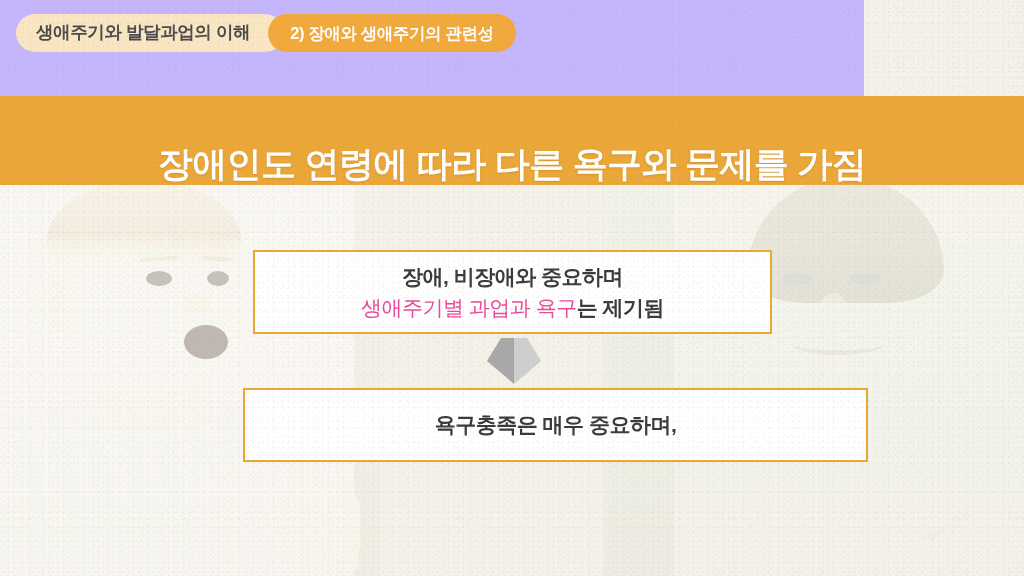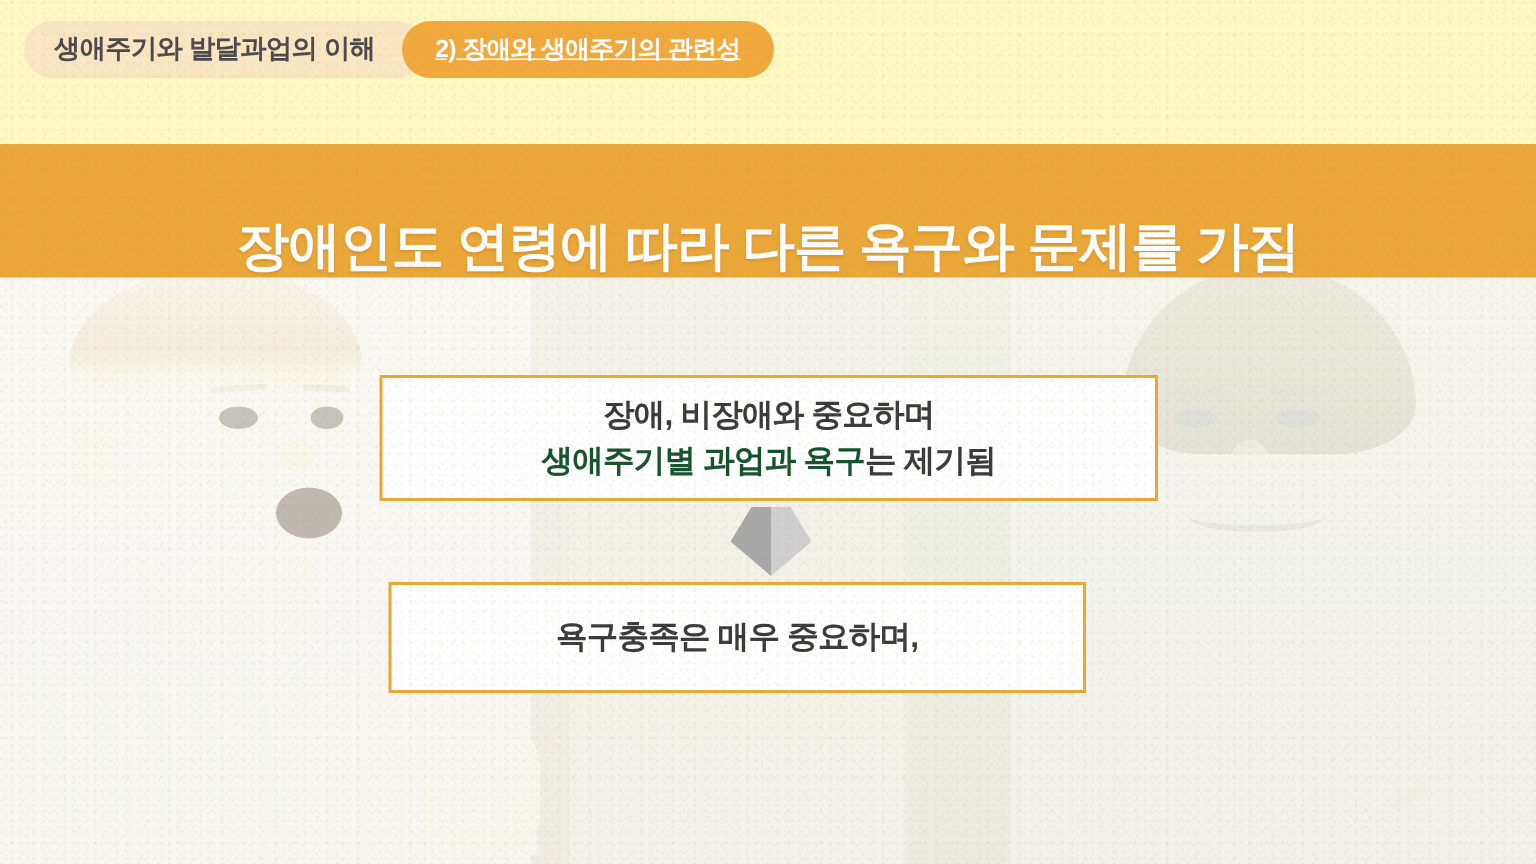--- a/index.html
+++ b/index.html
@@ -29,22 +29,22 @@
       radial-gradient(circle at 47% 61%, rgba(160,150,130,.18) 0 .6px, transparent 1px),
       radial-gradient(circle at 78% 11%, rgba(160,150,130,.20) 0 .6px, transparent 1px),
       radial-gradient(circle at 31% 87%, rgba(160,150,130,.16) 0 .6px, transparent 1px),
       radial-gradient(circle at 66% 41%, rgba(170,160,140,.18) 0 .6px, transparent 1px);
     background-size:7px 7px, 9px 9px, 11px 11px, 13px 13px, 5px 5px;
     z-index:60;
   }
 
   
   .header-strip {
-    position:absolute; left:0; top:0; width:1024px; height:96px;
-    background:#fef9c3;
+    position:absolute; left:0; top:0; width:864px; height:96px;
+    background:#c4b5fd;
   }
   .breadcrumb {
     position:absolute; left:16px; top:14px;
     display:flex; align-items:center;
     height:38px;
     z-index:12;
   }
   .crumb {
     display:flex; align-items:center; justify-content:center;
     height:38px;
@@ -65,21 +65,20 @@
   }
   .crumb-secondary {
     background:#f2a93b;
     color:#ffffff;
     font-size:16.5px;
     padding:0 22px;
     letter-spacing:-0.4px;
     margin-left:-16px;
     position:relative;
     z-index:2;
-    text-decoration:underline;
   }
 
   
   .title-banner {
     position:absolute; left:0; top:96px; width:1024px; height:89px;
     background:#eba738;
     display:flex; align-items:center; justify-content:center;
     z-index:10;
   }
   .title-banner .title-text {
@@ -294,32 +293,32 @@
   
   .callout {
     position:absolute;
     background:#ffffff;
     border:2px solid #e8a834;
     display:flex; flex-direction:column;
     align-items:center; justify-content:center;
     z-index:30;
   }
   .callout-1 { left:253px; top:250px; width:519px; height:84px; }
-  .callout-2 { left:259px; top:388px; width:465px; height:74px;text-align:right; }
+  .callout-2 { left:243px; top:388px; width:625px; height:74px;text-align:right; }
 
   .callout .line {
     font-size:21px;
     color:#3a3a3a;
     font-weight:600;
     letter-spacing:-0.5px;
     line-height:1.42;
     white-space:nowrap;
   }
   .callout .line.hl-line { margin-top:1px; }
-  .hl { color:#14532d; font-weight:700; }
+  .hl { color:#ec4899; font-weight:400; }
 
   
   .arrow {
     position:absolute; left:487px; top:338px;
     width:54px; height:46px;
     z-index:30;
   }
   .arrow svg { display:block; width:54px; height:46px; }
 </style>
 </head>

